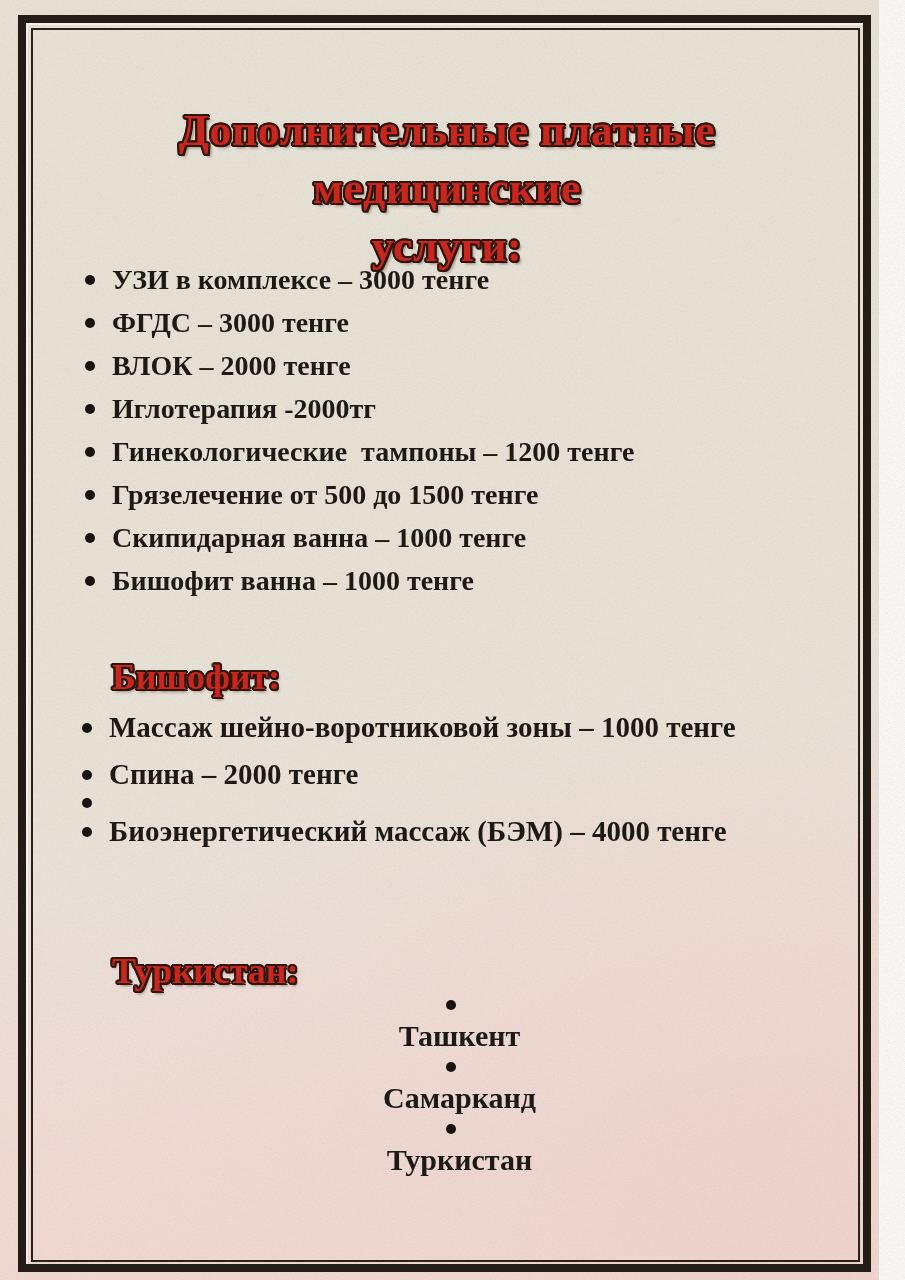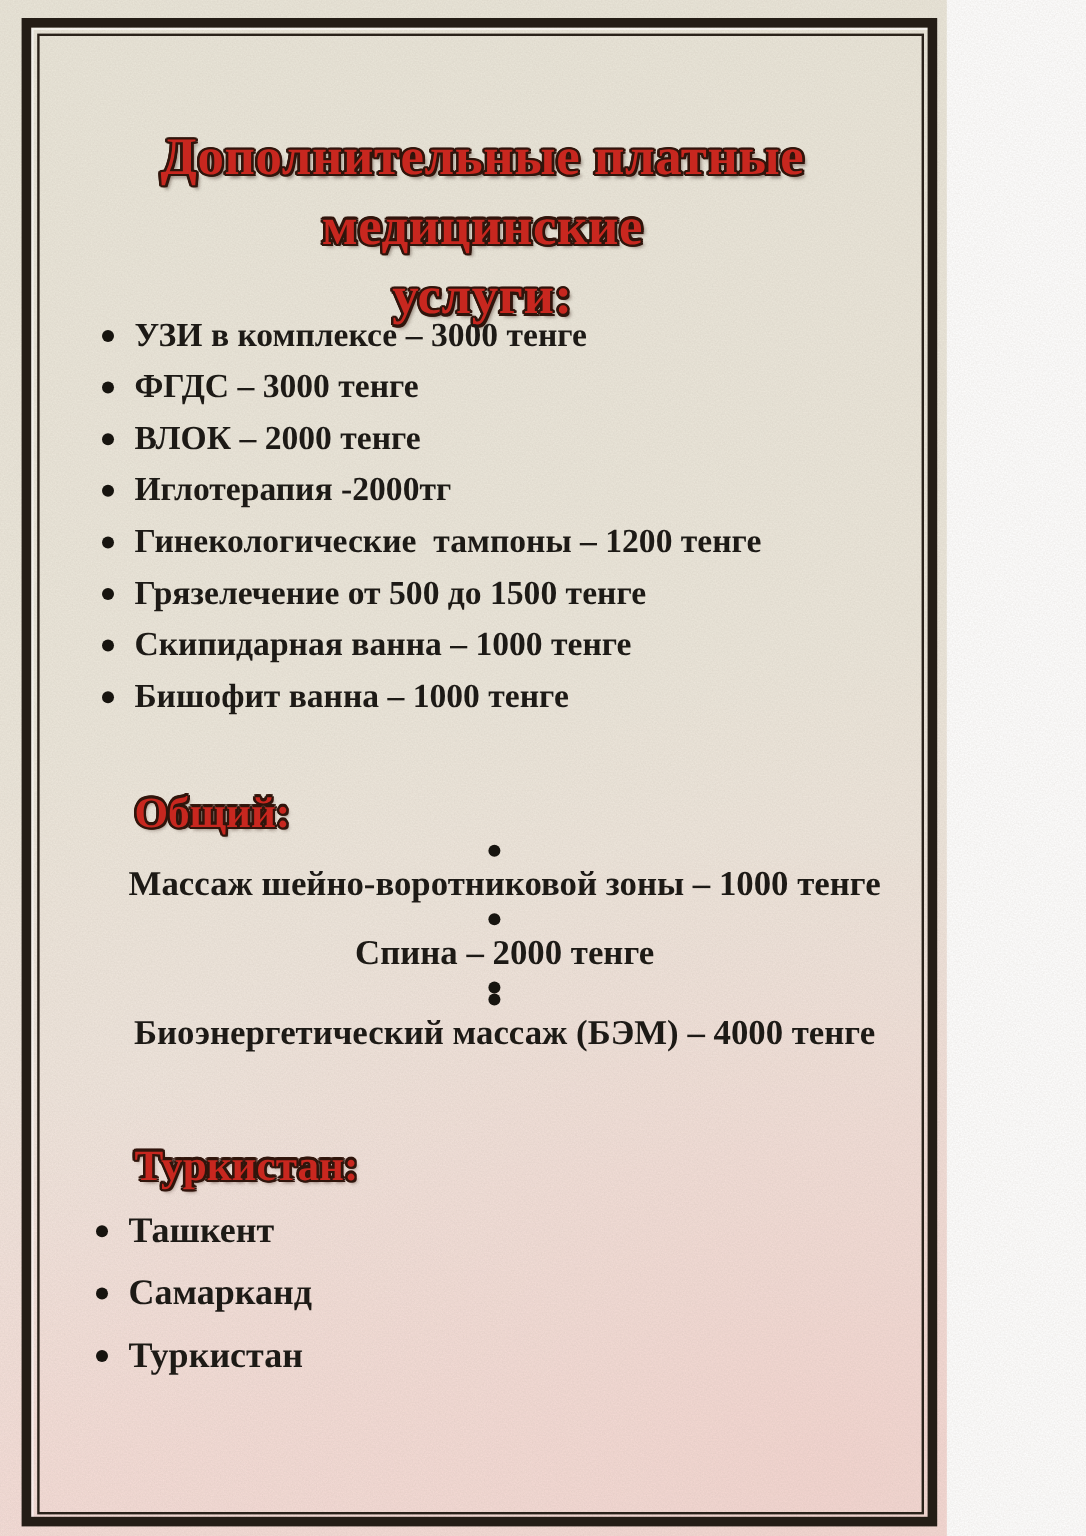--- a/index.html
+++ b/index.html
@@ -7,21 +7,21 @@
     padding: 0;
   }
   body {
     width: 905px;
     height: 1280px;
     font-family: "Liberation Serif", "DejaVu Serif", serif;
     overflow: hidden;
   }
   .page {
     position: relative;
-    width: 789px;
+    width: 879px;
     height: 1280px;
     background:
       radial-gradient(1200px 900px at 88% 96%, rgba(244,203,198,0.55), rgba(244,203,198,0) 60%),
       radial-gradient(900px 700px at 5% 100%, rgba(246,210,205,0.40), rgba(246,210,205,0) 55%),
       linear-gradient(172deg, #eae6d9 0%, #ece7db 45%, #f2e5de 75%, #f6e3de 100%);
   }
   .texture {
     position: absolute;
     top: 0; left: 0;
     width: 905px;
@@ -101,23 +101,23 @@
     width: 10px;
     height: 10px;
     border-radius: 50%;
     background: #17140f;
     margin-right: 17px;
     align-self: center;
   }
   .list-services { top: 258px; left: 85px; right: 40px; }
   .list-services li { font-size: 28px; line-height: 43px; }
   .list-massage { top: 704px; left: 82px; right: 30px; }
-  .list-massage li { font-size: 29px; line-height: 47px; flex-direction: column; }
+  .list-massage li { font-size: 29px; line-height: 47px; }
   .list-excursions { top: 1000px; left: 80px; right: 40px; }
-  .list-excursions li { font-size: 30px; line-height: 52px; }
+  .list-excursions li { font-size: 30px; line-height: 52px; flex-direction: column; }
 </style>
 </head>
 <body>
 
 <div class="page">
 
   <svg class="texture" xmlns="http://www.w3.org/2000/svg">
     <filter id="paperNoise">
       <feTurbulence type="fractalNoise" baseFrequency="0.8" numOctaves="2" seed="7" stitchTiles="stitch"></feTurbulence>
       <feColorMatrix type="matrix" values="0 0 0 0 0.38  0 0 0 0 0.33  0 0 0 0 0.28  0.45 0 0 0 0"></feColorMatrix>
@@ -136,21 +136,21 @@
       <li><span class="bullet"></span><span>УЗИ в комплексе – 3000 тенге</span></li>
       <li><span class="bullet"></span><span>ФГДС – 3000 тенге</span></li>
       <li><span class="bullet"></span><span>ВЛОК – 2000 тенге</span></li>
       <li><span class="bullet"></span><span>Иглотерапия -2000тг</span></li>
       <li><span class="bullet"></span><span>Гинекологические  тампоны – 1200 тенге</span></li>
       <li><span class="bullet"></span><span>Грязелечение от 500 до 1500 тенге</span></li>
       <li><span class="bullet"></span><span>Скипидарная ванна – 1000 тенге</span></li>
       <li><span class="bullet"></span><span>Бишофит ванна – 1000 тенге</span></li>
     </ul>
 
-    <h2 class="section-heading heading-massage">Общий:</h2>
+    <h2 class="section-heading heading-massage">Бишофит:</h2>
 
     <ul class="price-list list-massage">
       <li><span class="bullet"></span><span>Массаж шейно-воротниковой зоны – 1000 тенге</span></li>
       <li><span class="bullet"></span><span>Спина – 2000 тенге</span></li>
       <li><span class="bullet"></span></li>
       <li><span class="bullet"></span><span>Биоэнергетический массаж (БЭМ) – 4000 тенге</span></li>
     </ul>
 
     <h2 class="section-heading heading-excursions">Туркистан:</h2>
 

